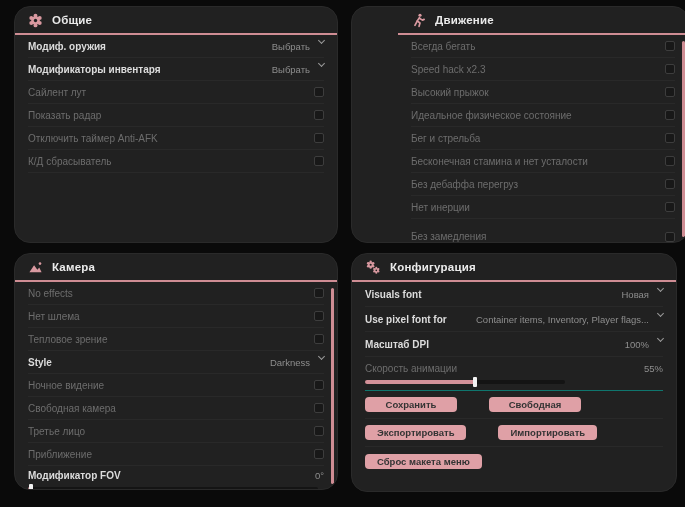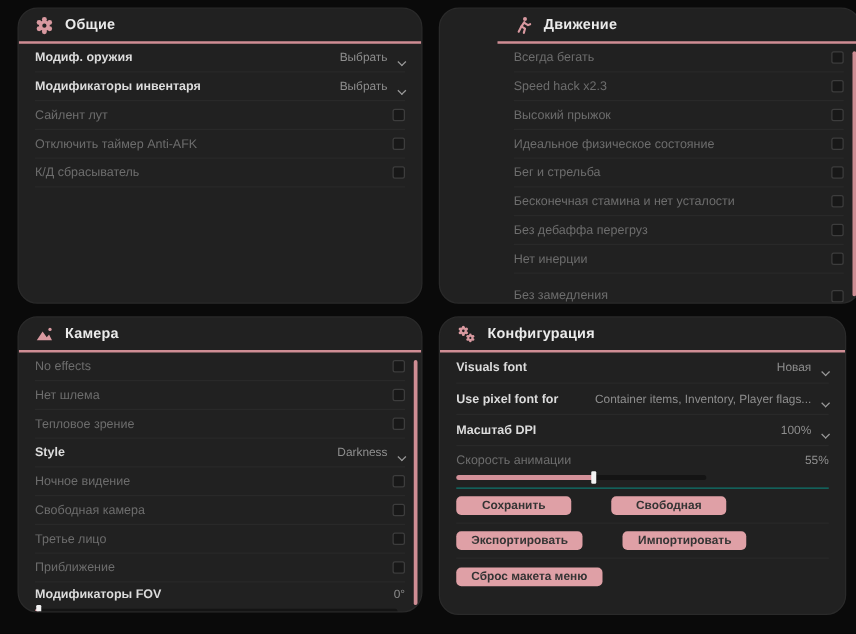--- a/index.html
+++ b/index.html
@@ -20,21 +20,21 @@
 
   .rows { padding:0 13px; }
   .row { height:23px; display:flex; align-items:center; justify-content:space-between;
          border-bottom:1px solid #292929; }
   .row.noline { border-bottom:none;align-items:flex-end; }
   .cfg .row { height:25px; }
 
   .label { font-size:10px; color:#6d6d6d; white-space:nowrap; }
   .label.bright { color:#dcdcdc; font-weight:bold; }
 
-  .dropdown { display:flex; align-items:flex-end; gap:9px; cursor:pointer; }
+  .dropdown { display:flex; align-items:flex-start; gap:9px; cursor:pointer; }
   .dd-value { font-size:9.5px; color:#8e8e8e; white-space:nowrap; }
   .chevron { width:5px; height:5px; border-right:1.5px solid #9a9a9a; border-bottom:1.5px solid #9a9a9a;
              transform:rotate(45deg); margin-top:-3px; flex:0 0 auto; }
 
   .checkbox { width:10px; height:10px; border:1px solid #3d3d3d; background:#181818; border-radius:2px;
               flex:0 0 auto; cursor:pointer; }
 
   .scrollbar { position:absolute; right:3px; top:34px; bottom:5px; width:3px;
                background:#cf8d94; border-radius:2px; cursor:pointer; }
 
@@ -94,20 +94,24 @@
         <span class="dropdown">
           <span class="dd-value">Выбрать</span>
           <span class="chevron"></span>
         </span>
       </div>
       <div class="row">
         <span class="label">Сайлент лут</span>
         <span class="checkbox"></span>
       </div>
       <div class="row">
+        <span class="label">Показать радар</span>
+        <span class="checkbox"></span>
+      </div>
+      <div class="row">
         <span class="label">Отключить таймер Anti-AFK</span>
         <span class="checkbox"></span>
       </div>
       <div class="row">
         <span class="label">К/Д сбрасыватель</span>
         <span class="checkbox"></span>
       </div>
     </div>
   </section>
 
@@ -207,21 +211,21 @@
       <div class="row">
         <span class="label">Третье лицо</span>
         <span class="checkbox"></span>
       </div>
       <div class="row">
         <span class="label">Приближение</span>
         <span class="checkbox"></span>
       </div>
       <div class="fov-row">
         <div class="slider-top">
-          <span class="label bright">Модификаторы FOV</span>
+          <span class="label bright">Модификатор FOV</span>
           <span class="slider-val">0°</span>
         </div>
         <div class="slider-track full">
           <div class="slider-fill" style="width: 1%;">
             <span class="slider-thumb"></span>
           </div>
         </div>
       </div>
     </div>
     <div class="scrollbar"></div>

